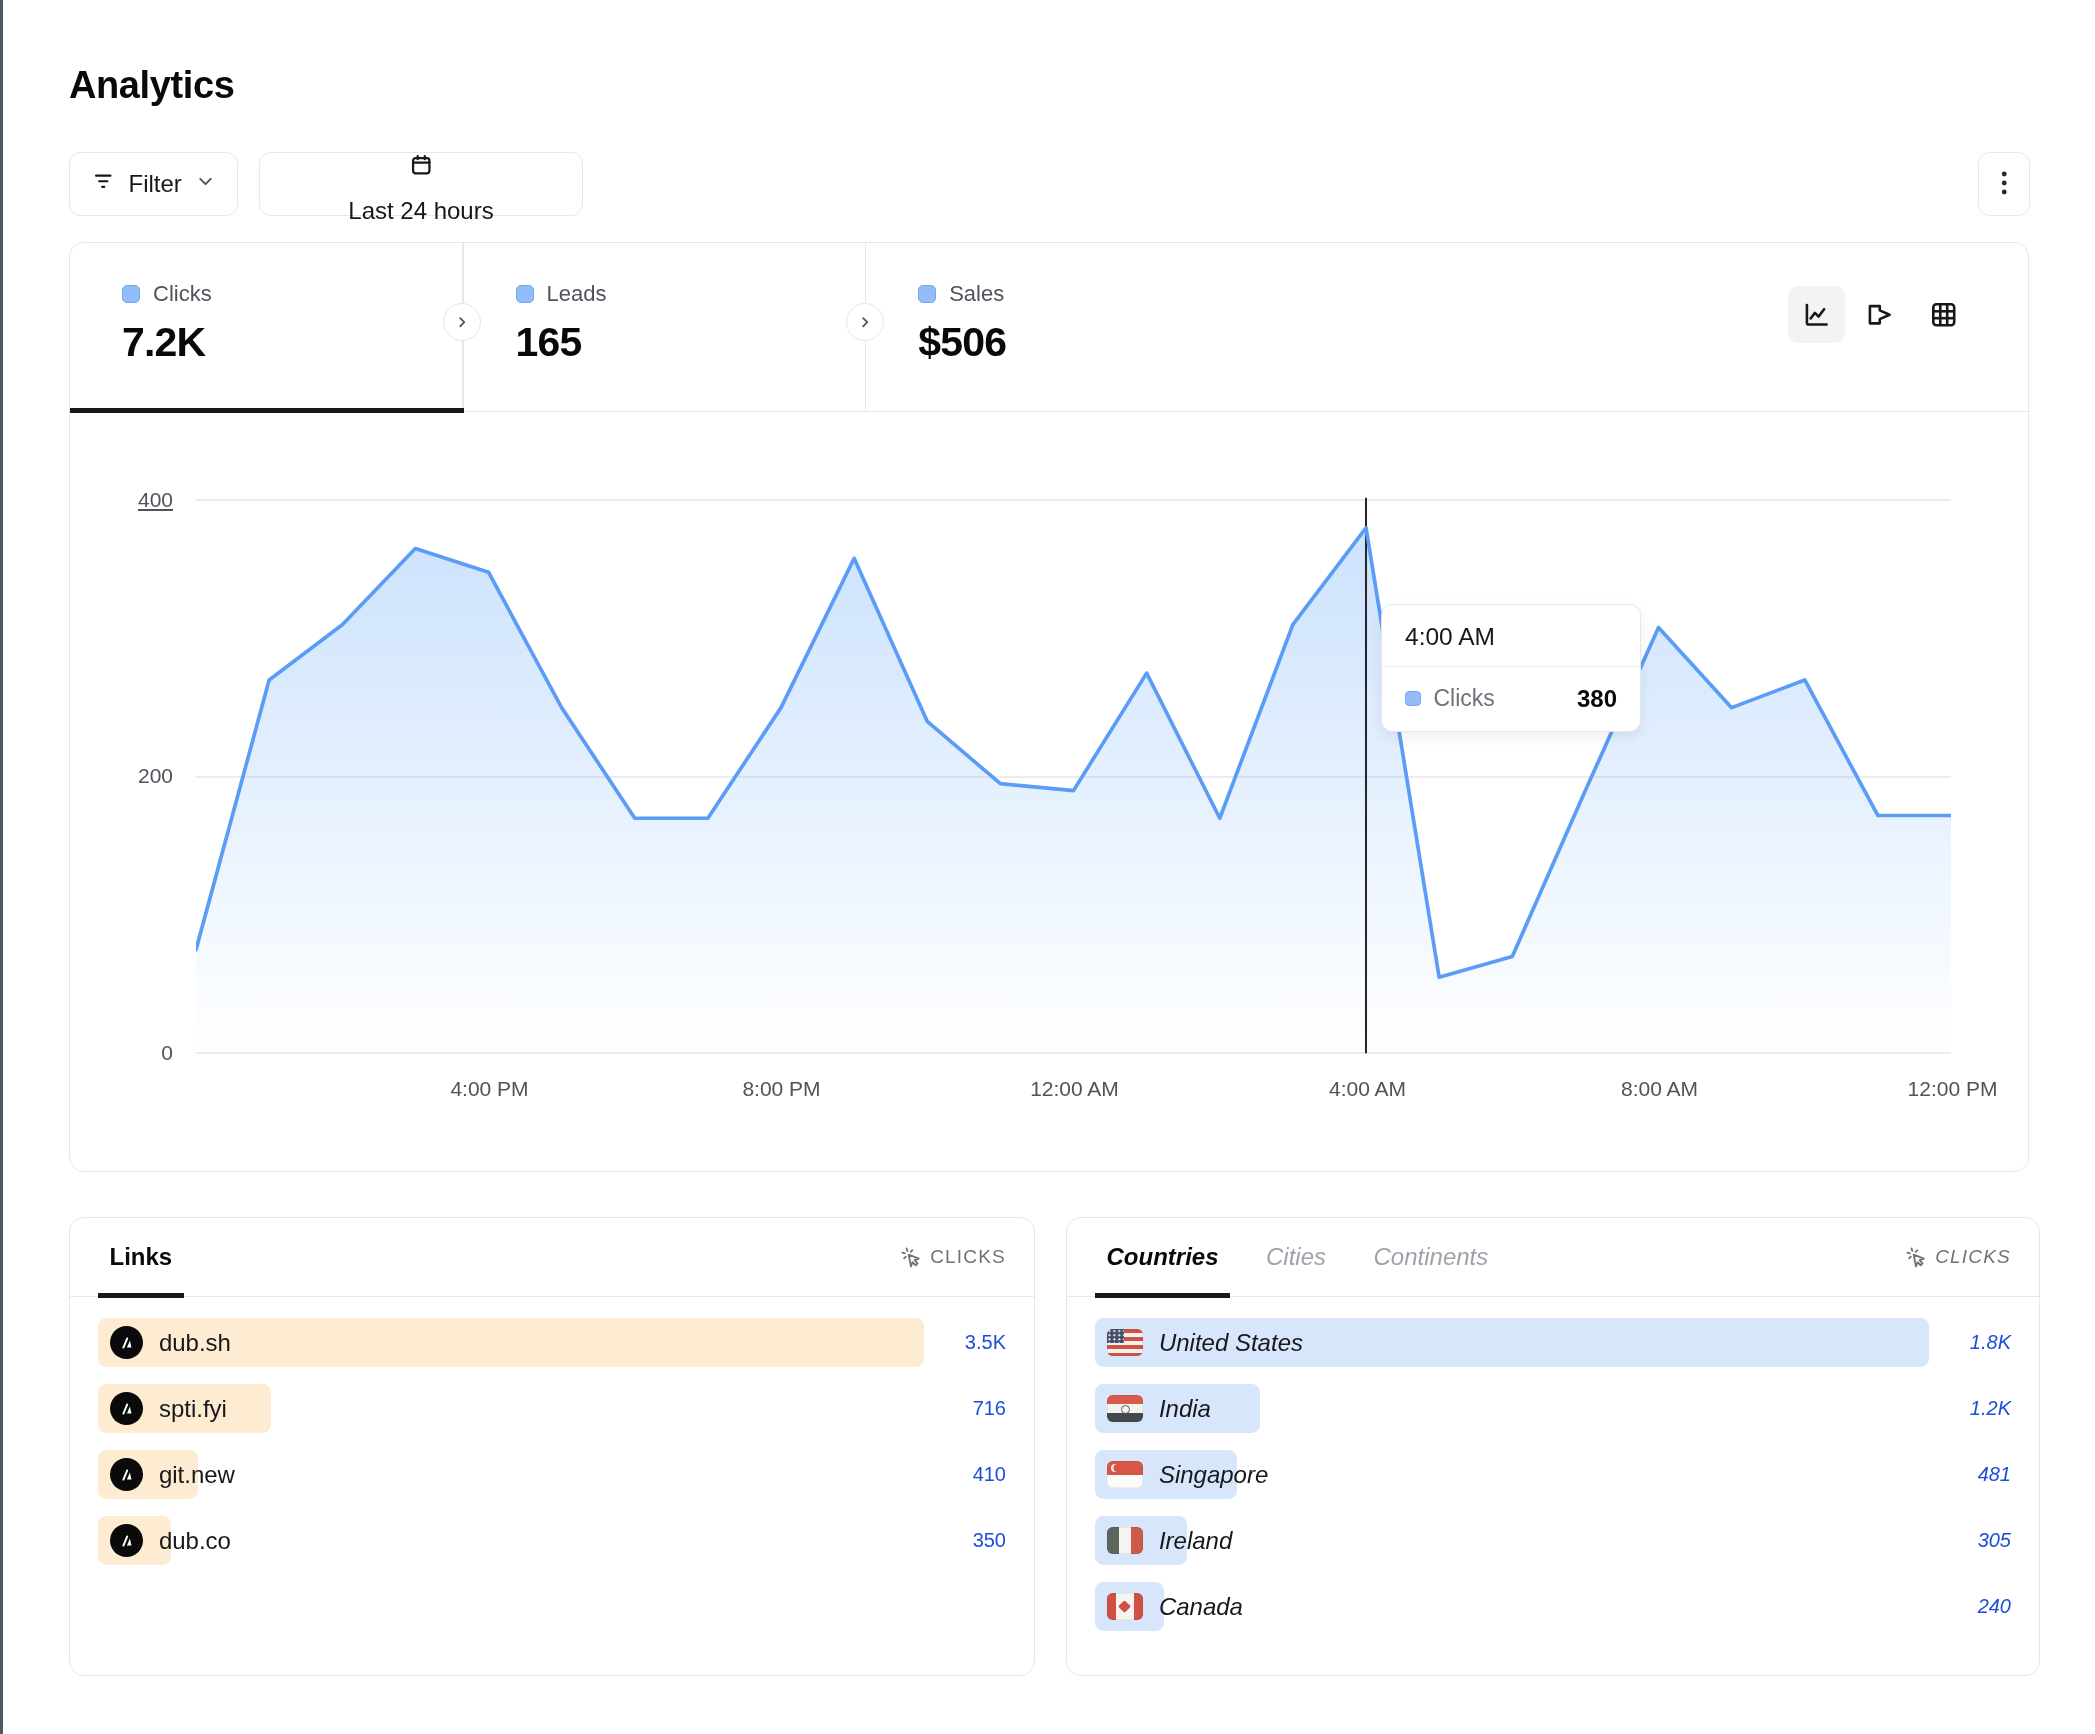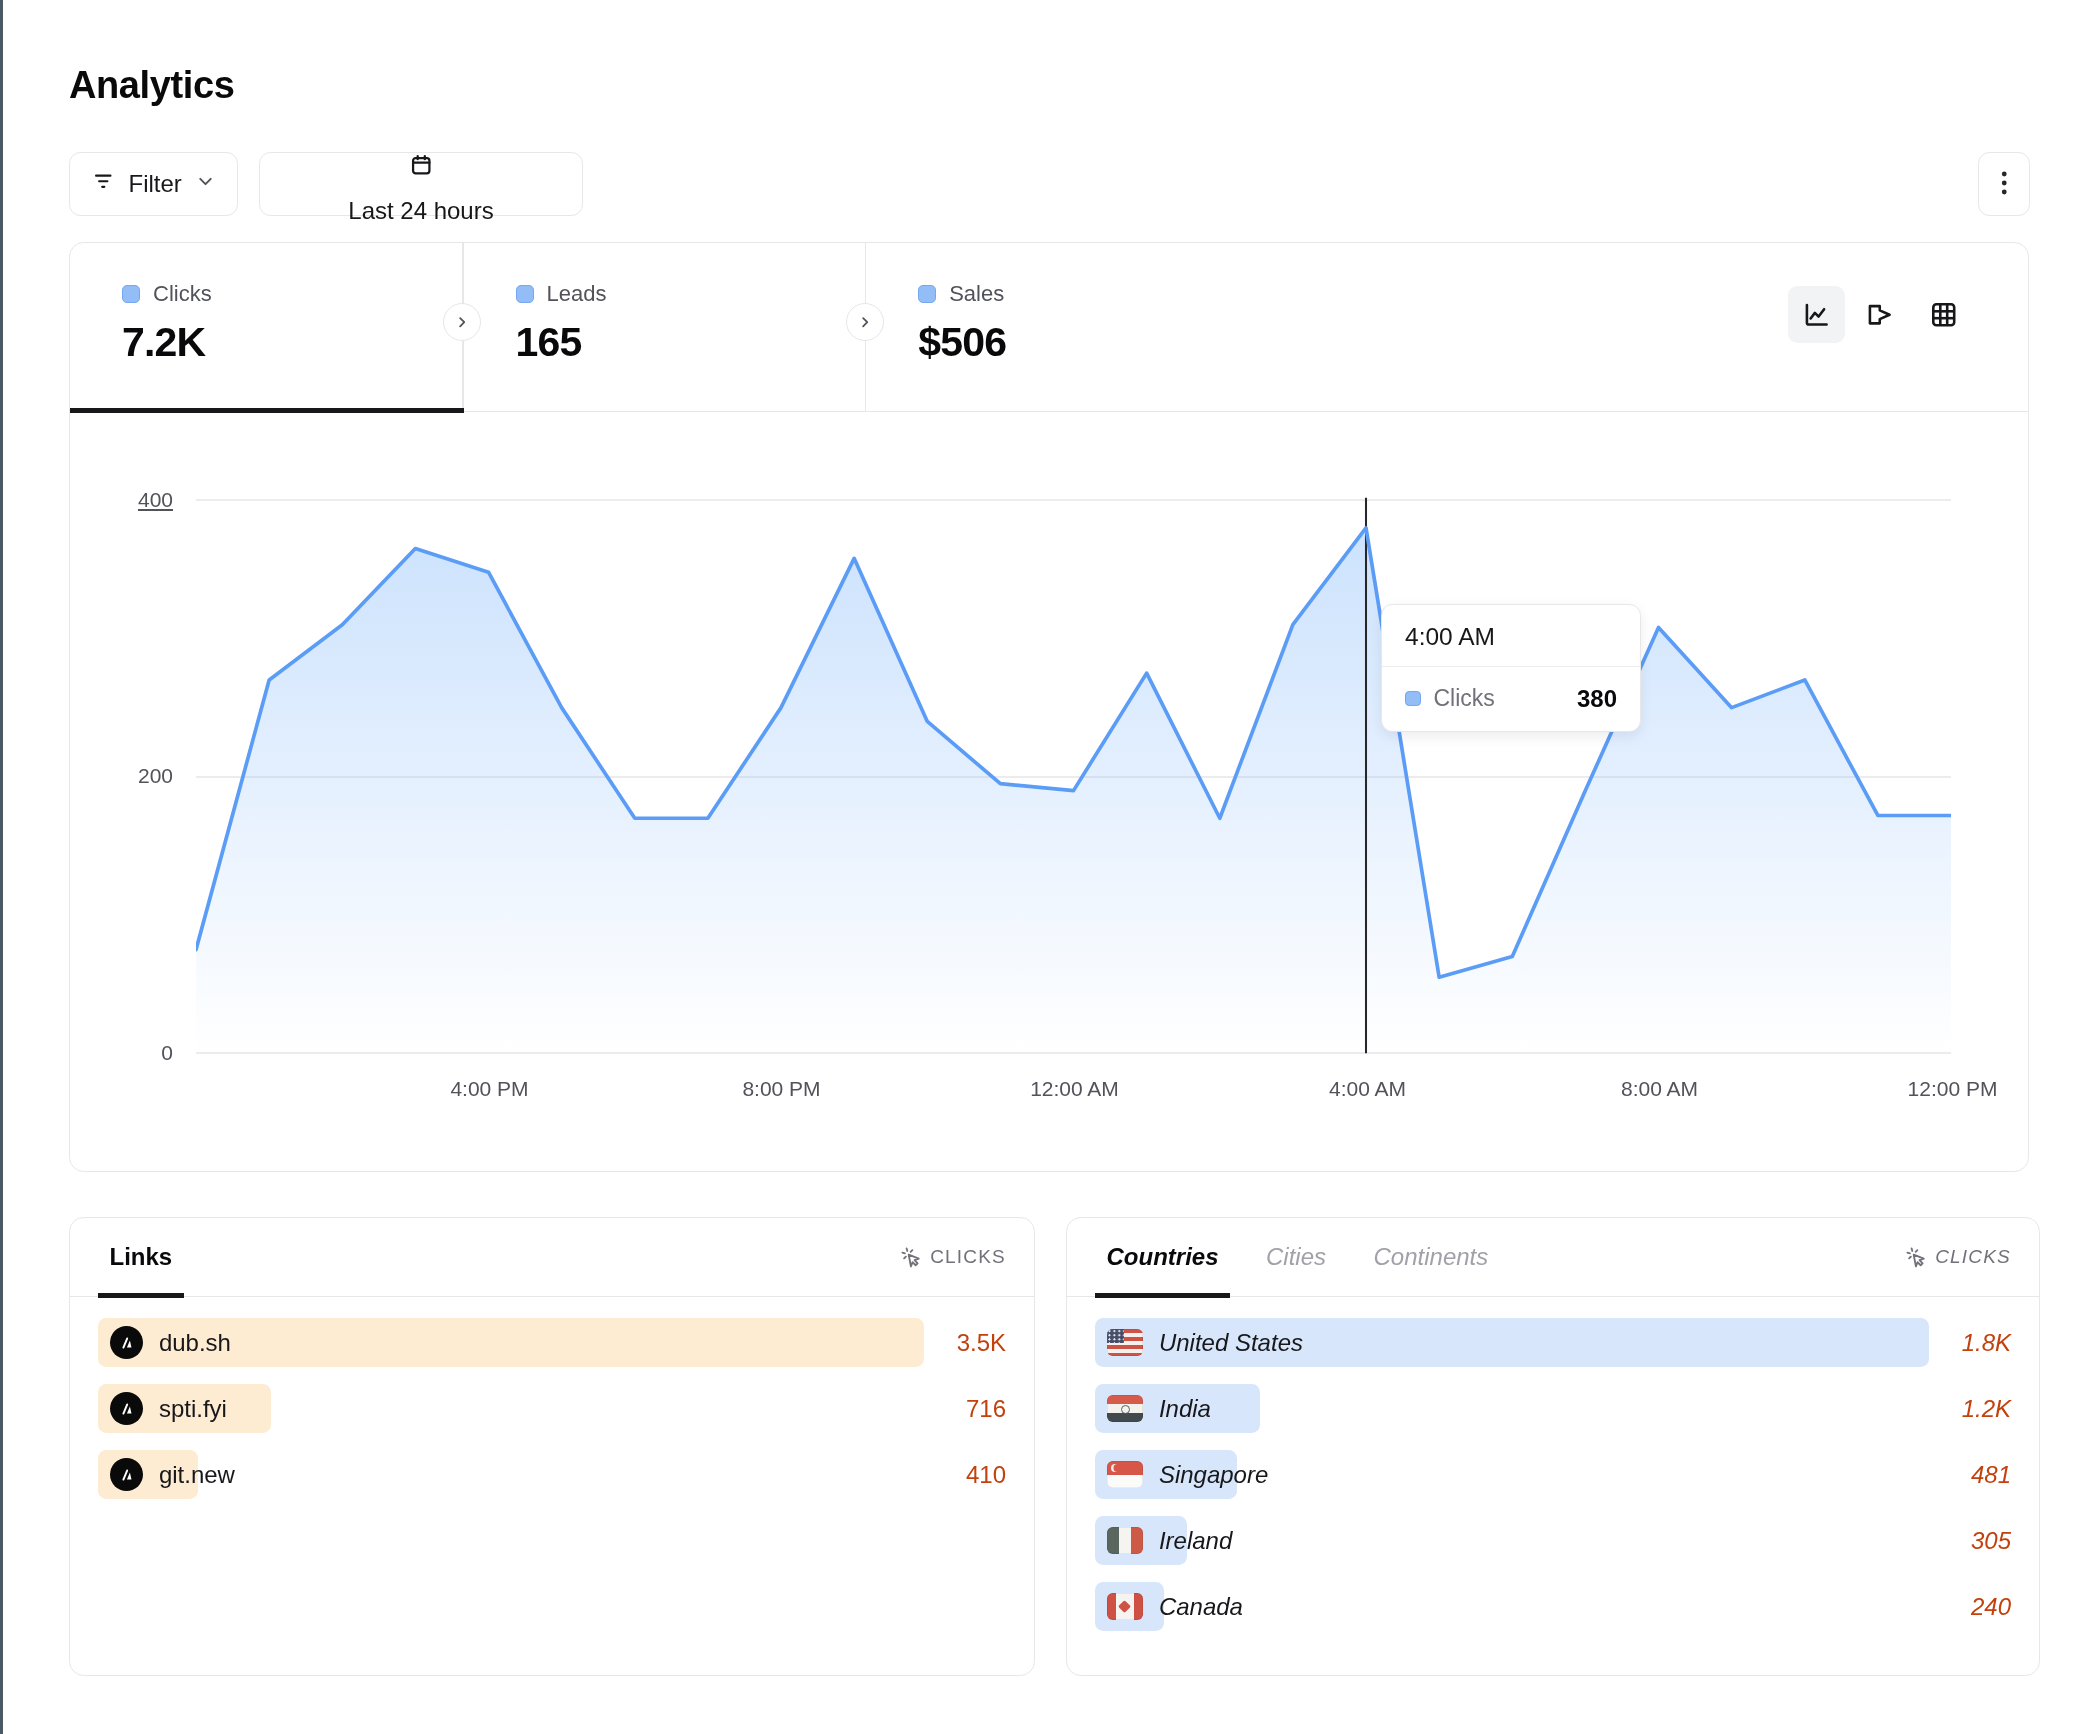--- a/index.html
+++ b/index.html
@@ -69,21 +69,21 @@
   .p-tab.active::after { content:""; position:absolute; left:0; right:0; bottom:-1.6px; height:4.9px; background:#18181b; }
   .sort-by { margin-left:auto; display:flex; align-items:center; gap:8.2px; color:#71717a;
     font-size:19px; letter-spacing:1.2px; font-weight:500; cursor:pointer; }
   .panel-body { padding:21px 28px 0; }
   .row { position:relative; height:49px; margin-bottom:17px; cursor:pointer; }
   .row .bar { position:absolute; left:0; top:0; bottom:0; border-radius:8.2px; }
   .row .row-content { position:relative; display:flex; align-items:center; height:100%; z-index:1; }
   .row .avatar { margin-left:11.5px; width:33px; height:33px; border-radius:50%; background:#0a0a0a;
     display:flex; align-items:center; justify-content:center; }
   .row .r-label { margin-left:16.4px; font-size:24px; color:#18181b; font-weight:500; }
-  .row .r-value { margin-left:auto; font-size:24px; color:#c2410c; }
+  .row .r-value { margin-left:auto; font-size:20px; color:#1d4ed8; }
 
   
   .flag { margin-left:11.5px; width:36px; height:27px; border-radius:5.7px; overflow:hidden; position:relative;
     flex:0 0 auto; box-shadow:inset 0 0 0 0.8px rgba(0,0,0,.08); }
   .flag.us { background:repeating-linear-gradient(180deg,#cf5247 0 3.9px,#f5f2ee 3.9px 7.9px); }
   .flag.us::before { content:""; position:absolute; left:0; top:0; width:17px; height:14px; background:#474e68;
     background-image:radial-gradient(#e8e8ec 1.1px, transparent 1.1px); background-size:4.9px 4.1px; }
   .flag.in { background:linear-gradient(180deg,#d75b4b 0 33%,#f4f2ec 33% 67%,#424a4d 67%); }
   .flag.in::before { content:""; position:absolute; left:50%; top:50%; width:7.4px; height:7.4px; margin:-3.7px 0 0 -3.7px;
     border:1.6px solid #5a5f66; border-radius:50%; }
@@ -294,20 +294,33 @@
           <span class="avatar">
      <svg width="18" height="18" viewBox="0 0 24 24">
        <path d="M8.5 18 13.5 6" stroke="#fff" stroke-width="2.6" stroke-linecap="round" fill="none"></path>
        <path d="M13.2 18 17.2 8.6 19.3 18 Z" fill="#fff"></path>
      </svg>
    </span>
          <span class="r-label">git.new</span>
          <span class="r-value">410</span>
        </span>
       </div>
+      <div class="row">
+        <span class="bar" style="width:8%; background:#fdebd2;"></span>
+       <span class="row-content">
+          <span class="avatar">
+     <svg width="18" height="18" viewBox="0 0 24 24">
+       <path d="M8.5 18 13.5 6" stroke="#fff" stroke-width="2.6" stroke-linecap="round" fill="none"></path>
+       <path d="M13.2 18 17.2 8.6 19.3 18 Z" fill="#fff"></path>
+     </svg>
+   </span>
+         <span class="r-label">dub.co</span>
+         <span class="r-value">350</span>
+       </span>
+      </div>
     </div>
 </section>
 
 <section class="panel" id="countries-panel">
   <div class="panel-head" id="countries-head">
     <div class="p-tab active">
         <span>Countries</span>
       </div>
       <div class="p-tab">
         <span>Cities</span>

